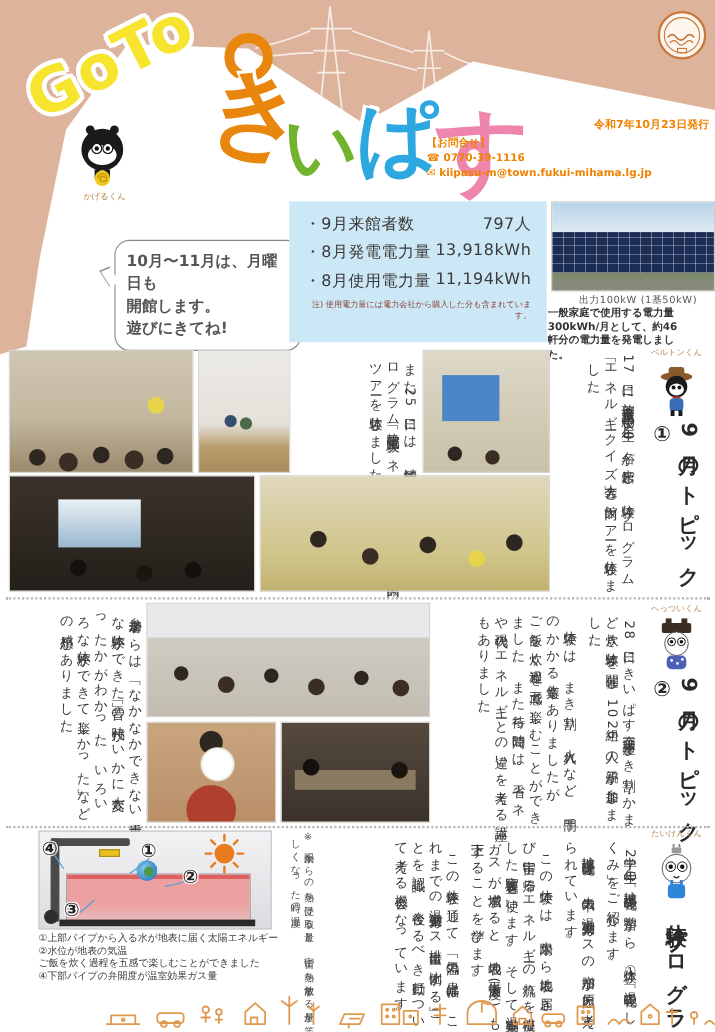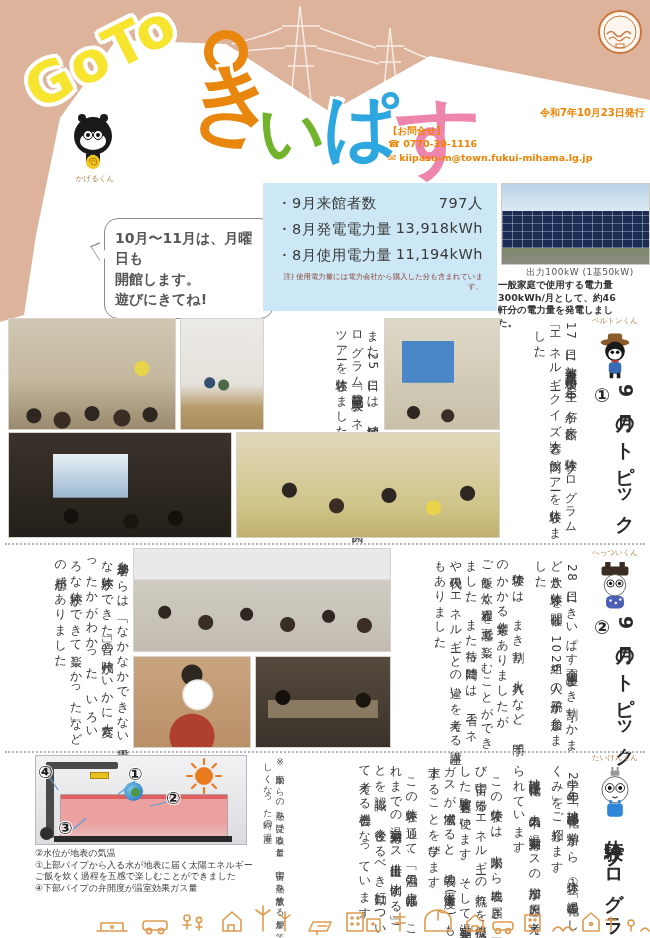--- a/index.html
+++ b/index.html
@@ -332,22 +332,22 @@
         <circle cx="31" cy="24" r="2.3" fill="#111"></circle>
       <path d="M22,34 q3,3 6,0" fill="none" stroke="#333" stroke-width="1.4"></path>
       <rect x="16" y="42" width="18" height="15" rx="4" fill="#2e86d9"></rect>
       <line x1="20" y1="42" x2="20" y2="38" stroke="#2e86d9" stroke-width="3"></line>
       <line x1="30" y1="42" x2="30" y2="38" stroke="#2e86d9" stroke-width="3"></line>
     </svg>
     <div class="vtitle" style="height:150px">体験プログラム</div>
   </div>
 
   <div class="abs" style="left:35px;top:848px;width:218px">
+    <div class="caption-item">①上部パイプから入る水が地表に届く太陽エネルギー</div>
     <div class="caption-item">②水位が地表の気温</div>
-    <div class="caption-item">①上部パイプから入る水が地表に届く太陽エネルギー</div>
     <div class="caption-item">ご飯を炊く過程を五感で楽しむことができました</div>
     <div class="caption-item">④下部パイプの弁開度が温室効果ガス量</div>
   </div>
 
   <svg class="abs" style="left:95px;top:893px" width="555" height="42" viewBox="0 0 555 42">
     <g stroke="#e09a50" stroke-width="1.6" fill="none" stroke-linecap="round" stroke-linejoin="round">
       <path d="M2,38 h30"></path>
         <path d="M6,38 v-8 h22 v8"></path>
         <circle cx="17" cy="34" r="1.2"></circle>
       <rect x="48" y="28" width="24" height="9" rx="3"></rect>

